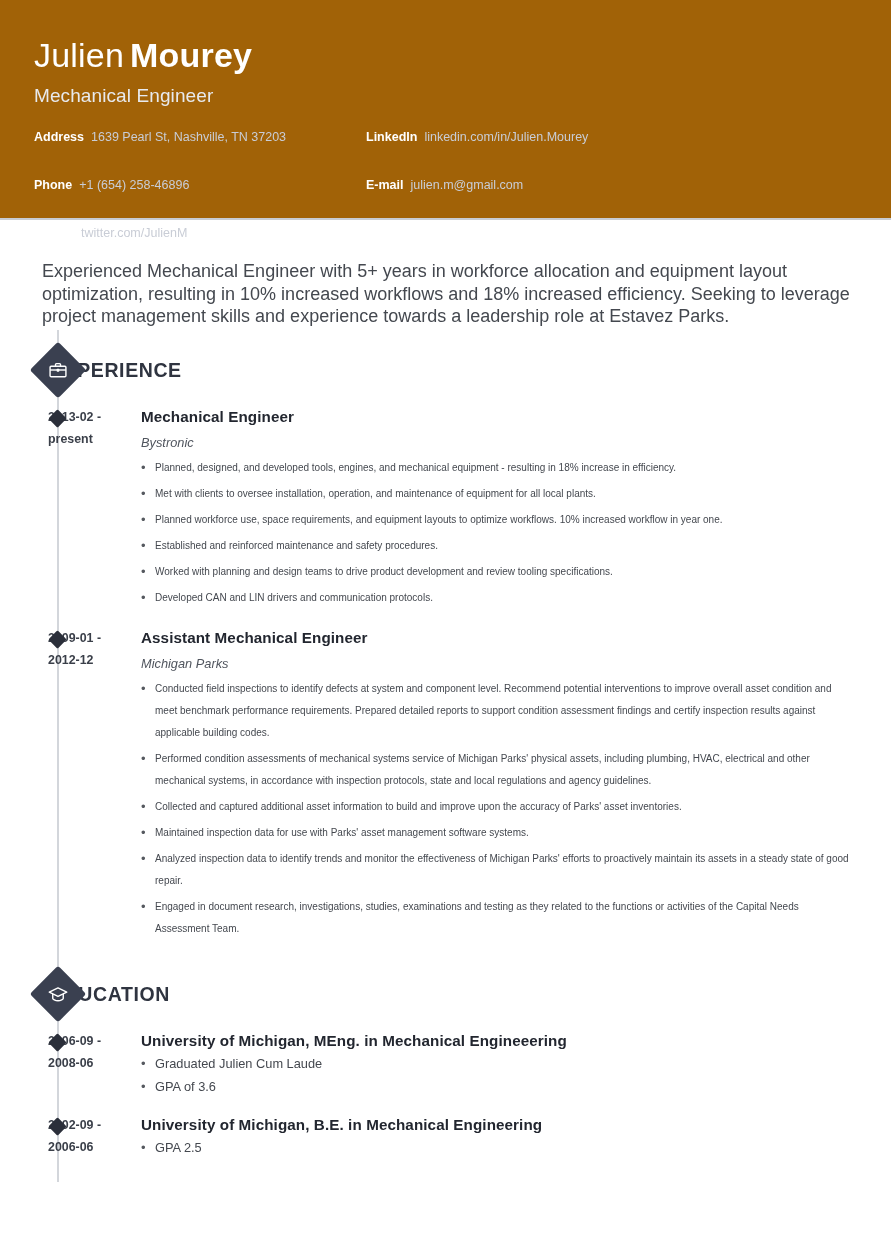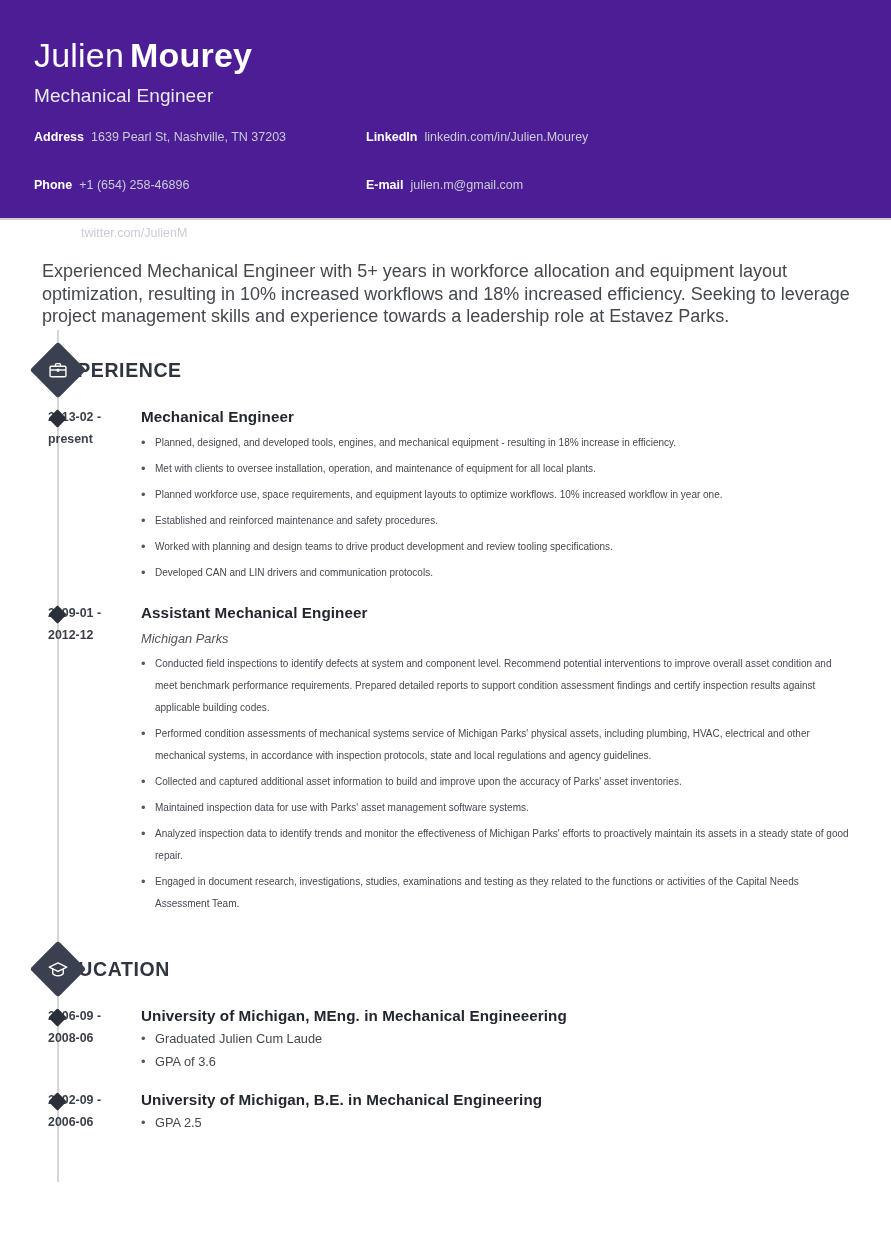--- a/index.html
+++ b/index.html
@@ -16,21 +16,21 @@
     width: 891px;
     height: 1260px;
     background: #ffffff;
     overflow: hidden;
   }
 
   
   .header {
     position: relative;
     height: 220px;
-    background: #4c1d95;
+    background: #a16207;
     padding: 34px 0 0 34px;
     color: #ffffff;
   }
 
   .name-line {
     font-size: 34px;
     line-height: 42px;
     letter-spacing: 0.2px;
     white-space: nowrap;
   }
@@ -239,20 +239,21 @@
     </div>
 
     <div class="entry">
       <span class="entry-marker"></span>
       <div class="entry-dates">
         <div>2013-02 -</div>
         <div>present</div>
       </div>
       <div class="entry-body">
         <div class="entry-heading">Mechanical Engineer</div>
+        <div class="entry-sub">Bystronic</div>
         <ul class="bullets">
           <li>Planned, designed, and developed tools, engines, and mechanical equipment - resulting in 18% increase in efficiency.</li>
           <li>Met with clients to oversee installation, operation, and maintenance of equipment for all local plants.</li>
           <li>Planned workforce use, space requirements, and equipment layouts to optimize workflows. 10% increased workflow in year one.</li>
           <li>Established and reinforced maintenance and safety procedures.</li>
           <li>Worked with planning and design teams to drive product development and review tooling specifications.</li>
           <li>Developed CAN and LIN drivers and communication protocols.</li>
         </ul>
       </div>
     </div>

